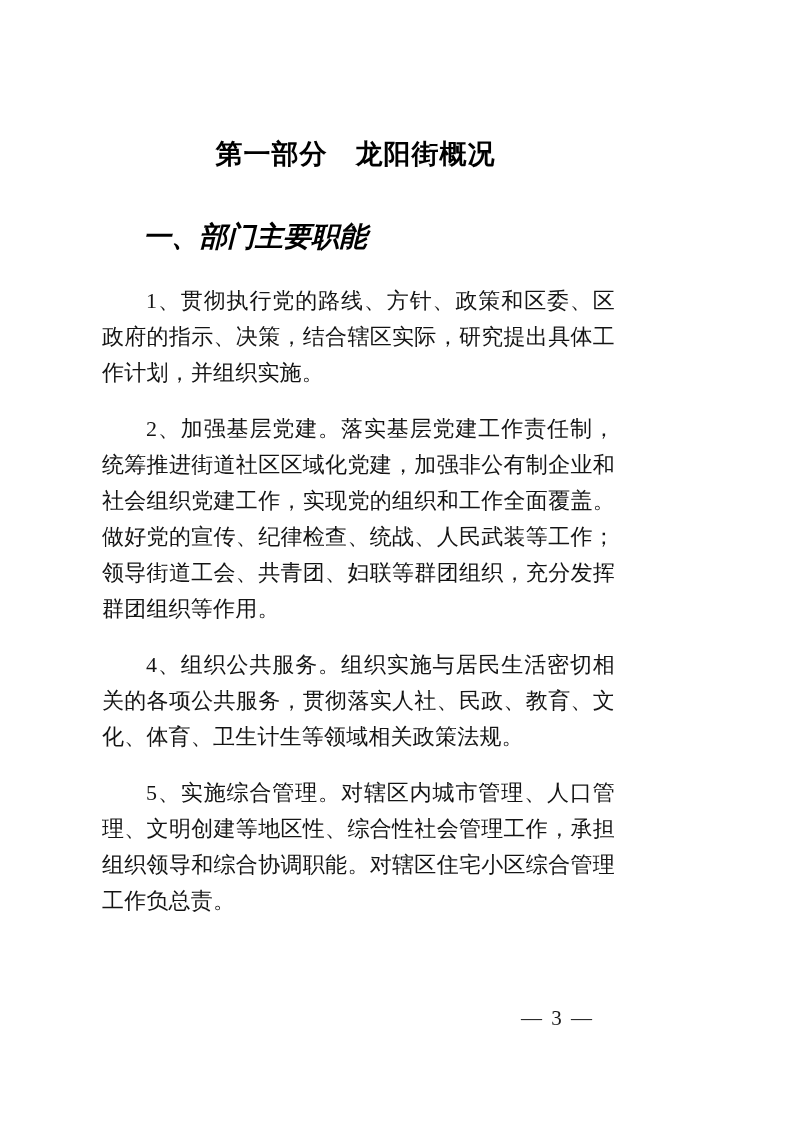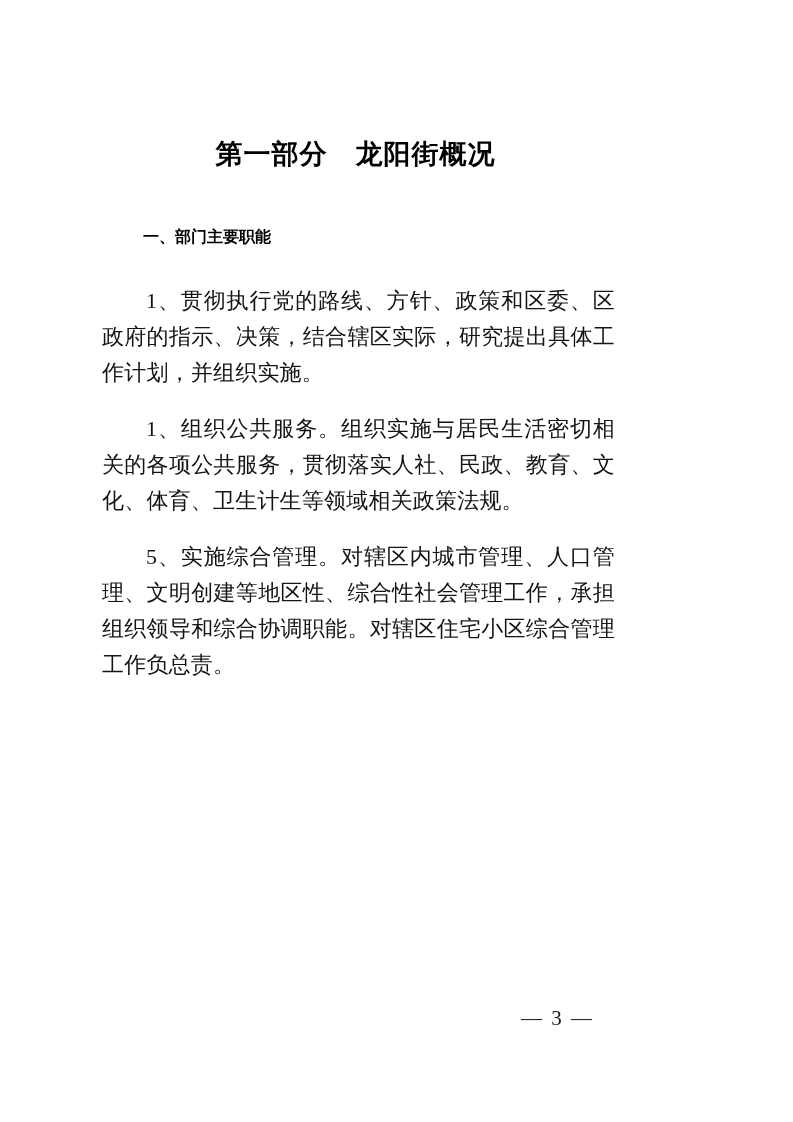--- a/index.html
+++ b/index.html
@@ -30,23 +30,24 @@
     font-size: 27px;
     line-height: 34px;
     letter-spacing: 1px;
     color: #000000;
   }
   .section-heading {
     margin: 52px 0 0 0;
     padding-left: 47px;
     font-family: "Liberation Sans", "DejaVu Sans", sans-serif;
     font-weight: bold;
-    font-size: 16px;
+    font-size: 28px;
     line-height: 27px;
     color: #000000;
+    font-style: italic;
   }
   .body-para {
     margin: 20px 0 0 6px;
     font-size: 22px;
     line-height: 36px;
     text-align: justify;
     text-indent: 2em;
     letter-spacing: 0.2px;
     color: #141414;
   }
@@ -65,17 +66,18 @@
   }
 </style>
 </head>
 <body>
 
 <div class="page">
   <div class="content">
     <h1 class="doc-title">第一部分　龙阳街概况</h1>
     <h2 class="section-heading">一、部门主要职能</h2>
     <p class="body-para first">1、贯彻执行党的路线、方针、政策和区委、区政府的指示、决策，结合辖区实际，研究提出具体工作计划，并组织实施。</p>
-    <p class="body-para">1、组织公共服务。组织实施与居民生活密切相关的各项公共服务，贯彻落实人社、民政、教育、文化、体育、卫生计生等领域相关政策法规。</p>
+    <p class="body-para">2、加强基层党建。落实基层党建工作责任制，统筹推进街道社区区域化党建，加强非公有制企业和社会组织党建工作，实现党的组织和工作全面覆盖。做好党的宣传、纪律检查、统战、人民武装等工作；领导街道工会、共青团、妇联等群团组织，充分发挥群团组织等作用。</p>
+    <p class="body-para">4、组织公共服务。组织实施与居民生活密切相关的各项公共服务，贯彻落实人社、民政、教育、文化、体育、卫生计生等领域相关政策法规。</p>
     <p class="body-para">5、实施综合管理。对辖区内城市管理、人口管理、文明创建等地区性、综合性社会管理工作，承担组织领导和综合协调职能。对辖区住宅小区综合管理工作负总责。</p>
   </div>
   <div class="page-number">— 3 —</div>
 </div>
 
 </body></html>

